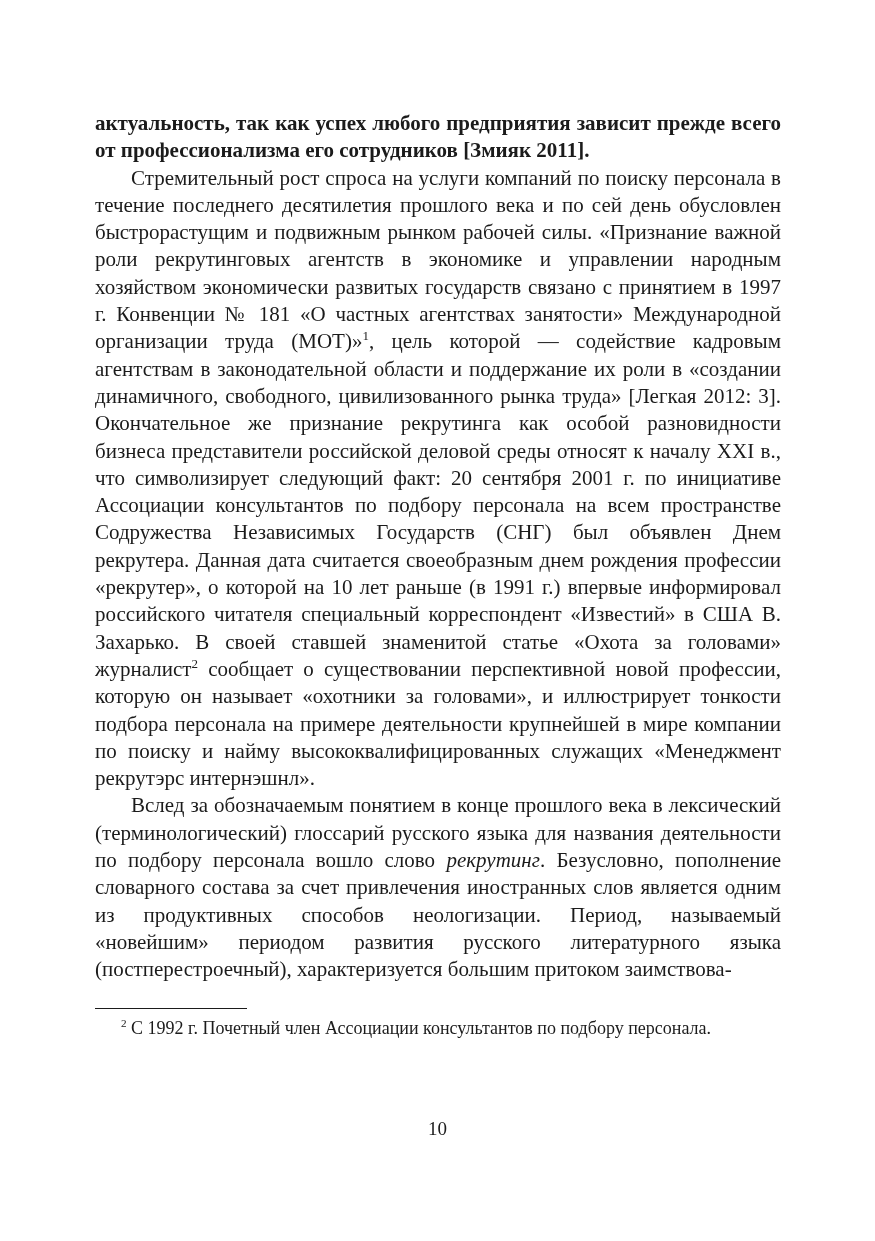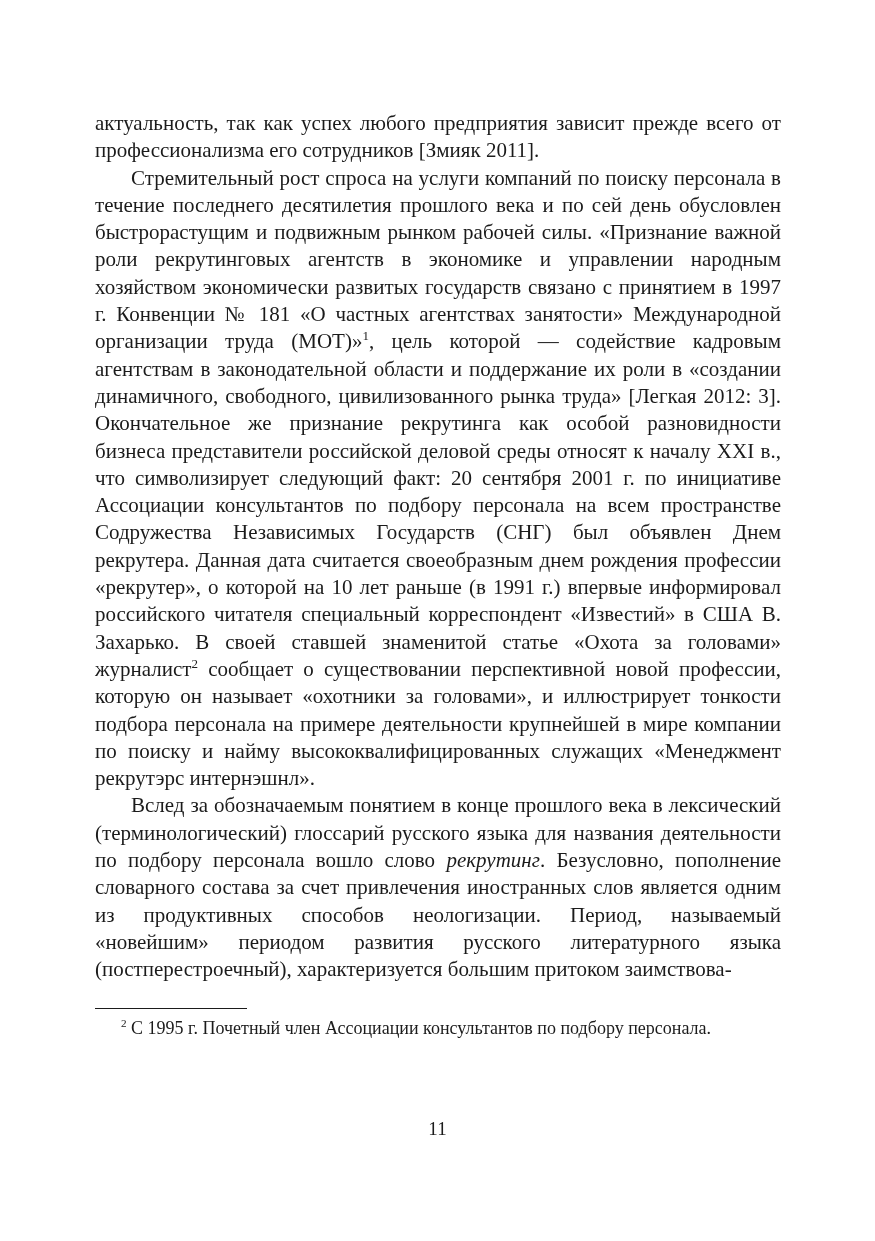--- a/index.html
+++ b/index.html
@@ -17,21 +17,21 @@
   .body-text {
     position: absolute;
     top: 110px;
     left: 95px;
     width: 686px;
     font-size: 21px;
     line-height: 1.3;
     text-align: justify;
   }
   .para { text-indent: 36px; }
-  .para.no-indent { text-indent: 0; }
+  .para.no-indent { text-indent: 0; font-weight: bold; }
   .para sup {
     font-size: 0.62em;
     line-height: 0;
     vertical-align: super;
   }
   .footnotes {
     position: absolute;
     top: 1008px;
     left: 95px;
     width: 686px;
@@ -71,18 +71,18 @@
     <p class="para"><span>Стремительный рост спроса на услуги компаний по поиску персонала в течение последнего десятилетия прошлого века и по сей день обусловлен быстрорастущим и подвижным рынком рабочей силы. «Признание важной роли рекрутинговых агентств в экономике и управлении народным хозяйством экономически развитых государств связано с принятием в 1997 г. Конвенции № 181 «О частных агентствах занятости» Международной организации труда (МОТ)»</span><sup>1</sup><span>, цель которой — содействие кадровым агентствам в законодательной области и поддержание их роли в «создании динамичного, свободного, цивилизованного рынка труда» [Легкая 2012: 3]. Окончательное же признание рекрутинга как особой разновидности бизнеса представители российской деловой среды относят к началу XXI в., что символизирует следующий факт: 20 сентября 2001 г. по инициативе Ассоциации консультантов по подбору персонала на всем пространстве Содружества Независимых Государств (СНГ) был объявлен Днем рекрутера. Данная дата считается своеобразным днем рождения профессии «рекрутер», о которой на 10 лет раньше (в 1991 г.) впервые информировал российского читателя специальный корреспондент «Известий» в США В. Захарько. В своей ставшей знаменитой статье «Охота за головами» журналист</span><sup>2</sup><span> сообщает о существовании перспективной новой профессии, которую он называет «охотники за головами», и иллюстрирует тонкости подбора персонала на примере деятельности крупнейшей в мире компании по поиску и найму высококвалифицированных служащих «Менеджмент рекрутэрс интернэшнл».</span></p>
 
     <p class="para"><span>Вслед за обозначаемым понятием в конце прошлого века в лексический (терминологический) глоссарий русского языка для названия деятельности по подбору персонала вошло слово </span><i>рекрутинг</i><span>. Безусловно, пополнение словарного состава за счет привлечения иностранных слов является одним из продуктивных способов неологизации. Период, называемый «новейшим» периодом развития русского литературного языка (постперестроечный), характеризуется большим притоком заимствова-</span></p>
 
   </div>
 
   <div class="footnotes">
     <div class="footnote-rule"></div>
 
 
-    <p class="footnote"><sup>2</sup> <span>С 1995 г. Почетный член Ассоциации консультантов по подбору персонала.</span></p>
+    <p class="footnote"><sup>2</sup> <span>С 1992 г. Почетный член Ассоциации консультантов по подбору персонала.</span></p>
   </div>
 
-  <div class="page-number">11</div>
+  <div class="page-number">10</div>
 
 </div>
 
 </body></html>

